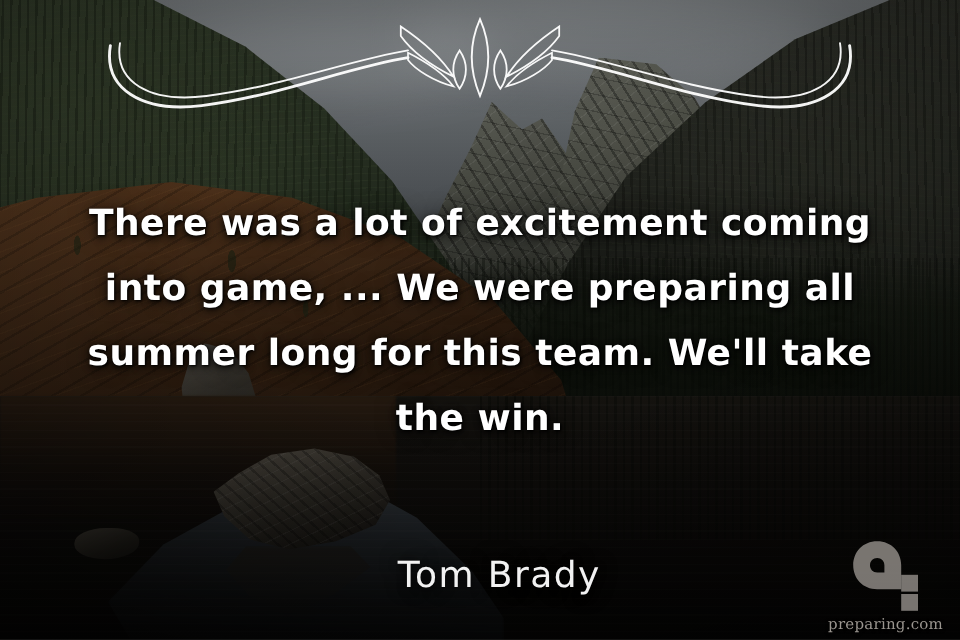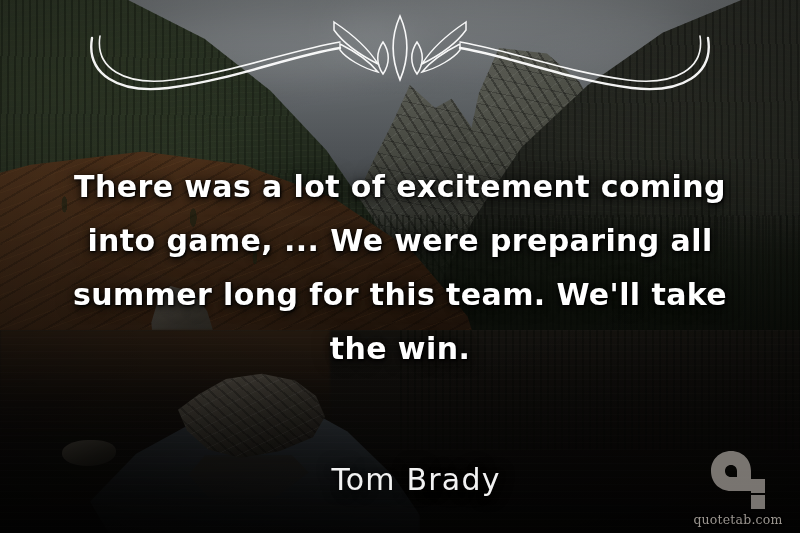--- a/index.html
+++ b/index.html
@@ -371,16 +371,16 @@
 
   <div class="author">Tom Brady</div>
 
   <div class="watermark">
     <svg class="wm-logo" width="56" height="62" viewBox="0 0 56 62" fill="none" xmlns="http://www.w3.org/2000/svg">
 
       <path d="M21 2 C 9 2, 1 11, 1 22 C 1 33, 9 42, 21 42 L 33 42 L 33 28 L 21 28 C 17.5 28, 15 25.4, 15 22 C 15 18.6, 17.5 16, 21 16 C 24.5 16, 27 18.6, 27 22 L 27 42 L 41 42 L 41 22 C 41 11, 33 2, 21 2 Z" fill="#9a958f" opacity="0.78"></path>
       <rect x="41" y="30" width="14" height="14" fill="#9a958f" opacity="0.78"></rect>
       <rect x="41" y="46" width="14" height="14" fill="#9a958f" opacity="0.78"></rect>
     </svg>
-    <span class="wm-text">quotetab.com</span>
+    <span class="wm-text">preparing.com</span>
   </div>
 
 </div>
 
 </body></html>

